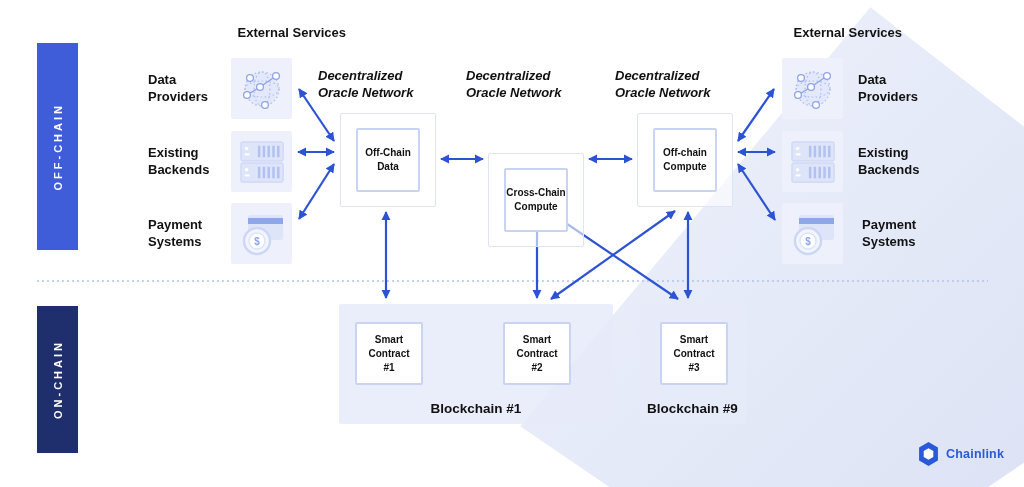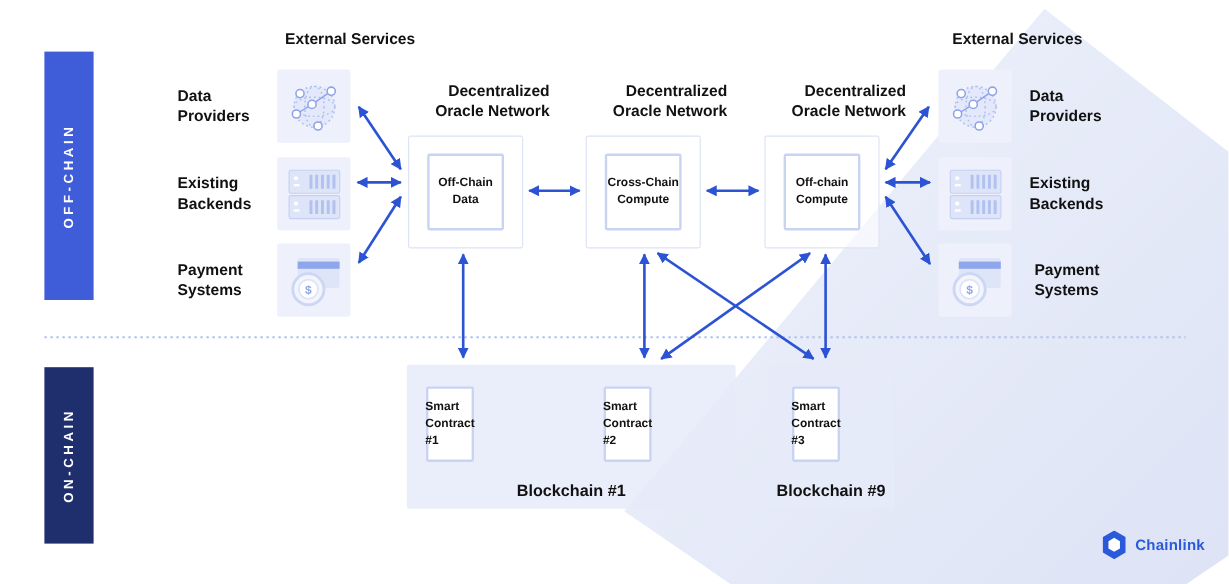--- a/index.html
+++ b/index.html
@@ -39,43 +39,43 @@
     position:absolute; width:95px; font-size:13px; font-weight:700;
     color:#111111; line-height:1.28;
   }
 
   .tile {
     position:absolute; width:61px; height:61px; background:#eef1fb;
     border-radius:2px; display:flex; align-items:center; justify-content:center;
   }
 
   .don-title {
-    position:absolute; width:140px; text-align:right;
-    font-size:13px; font-weight:700; color:#111111; line-height:1.3;
+    position:absolute; width:140px; text-align:left;
+    font-size:13px; font-weight:700; color:#111111; line-height:1.3;font-style:italic;
   }
   .don-box {
     position:absolute; width:96px; height:94px; top:113px;
     background:rgba(255,255,255,0.6); border:1px solid #dde4f5; border-radius:2px;
     display:flex; align-items:center; justify-content:center;
   }
   .don-node {
     width:64px; height:64px; background:#ffffff; border:2px solid #c9d4f3;
     border-radius:2px; display:flex; align-items:center; justify-content:center;
     text-align:center; font-size:10px; font-weight:700; color:#111111;
     line-height:1.4;
   }
 
   .blockchain {
     position:absolute; top:304px; height:120px;
     background:rgba(230,235,249,0.85); border-radius:2px;
   }
   .sc-box {
-    position:absolute; top:18px; width:40px; height:63px; background:#ffffff;
+    position:absolute; top:18px; width:68px; height:63px; background:#ffffff;
     border:2px solid #c9d4f3; border-radius:2px;
-    display:flex; align-items:center; justify-content:center; text-align:left;
+    display:flex; align-items:center; justify-content:center; text-align:center;
     font-size:10px; font-weight:700; color:#111111; line-height:1.4;
   }
   .bc-label {
     position:absolute; bottom:8px; left:0; width:100%; text-align:center;
     font-size:13.5px; font-weight:700; color:#111111;margin-top:20px;
   }
 
   #onchain-section-label {
     position:absolute; left:148px; top:346px; width:160px;
     font-size:13.5px; font-weight:700; color:#111111; line-height:1.35;
@@ -193,21 +193,21 @@
 Oracle Network</div>
   <div class="don-title pre" style="left:466px; top:68px;">Decentralized
 Oracle Network</div>
   <div class="don-title pre" style="left:615px; top:68px;">Decentralized
 Oracle Network</div>
 
   <div class="don-box" style="left:340px;">
     <div class="don-node pre">Off-Chain
 Data</div>
   </div>
-  <div class="don-box" style="left:488px;">
+  <div class="don-box" style="left:488px;margin-top:40px;">
     <div class="don-node pre">Cross-Chain
 Compute</div>
   </div>
   <div class="don-box" style="left:637px;">
     <div class="don-node pre">Off-chain
 Compute</div>
   </div>
 
   <div class="tile" style="left:782px; top:58px;">
     <svg width="48" height="48" viewBox="0 0 48 48">

